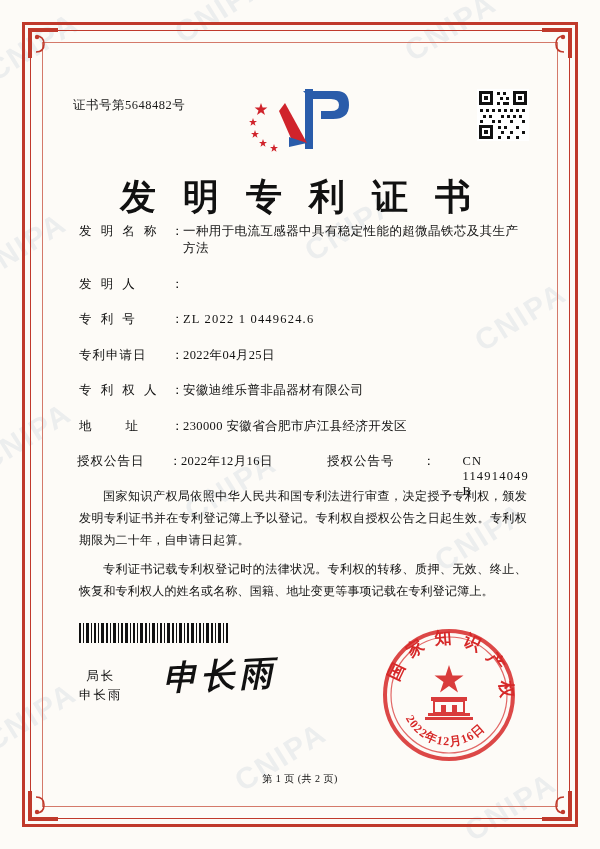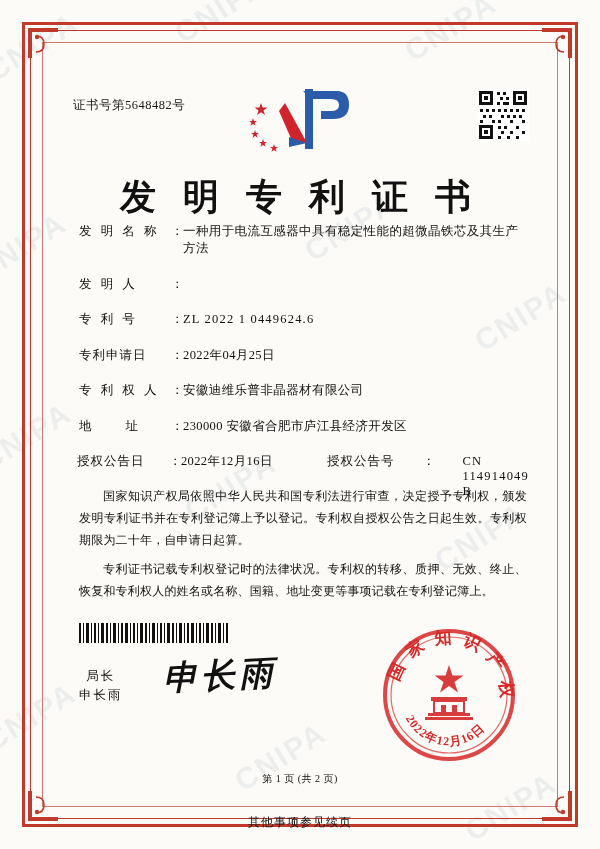--- a/index.html
+++ b/index.html
@@ -511,14 +511,13 @@
         <path id="sealBot" d="M 24 86 A 48 48 0 0 0 116 86" fill="none"></path>
         <text font-family="'Liberation Serif', serif" font-size="12" font-weight="bold" fill="#d62828" letter-spacing="1">
           <textPath href="#sealBot" startOffset="6%">2022年12月16日</textPath>
         </text>
       </svg>
     </div>
 
     <div class="page-no">第 1 页 (共 2 页)</div>
   </div>
 
-  <div class="footer-note">其他事项参见续页</div>
 </div>
 
 </body></html>

